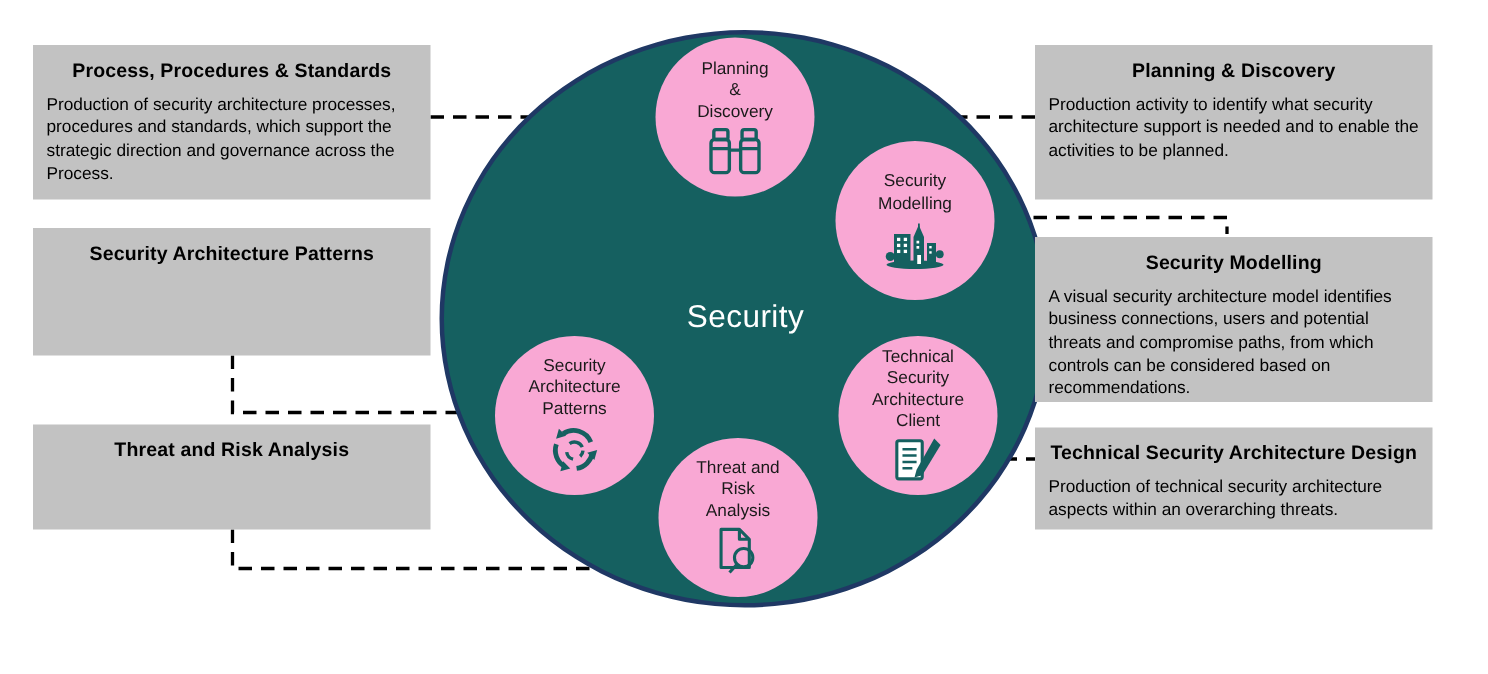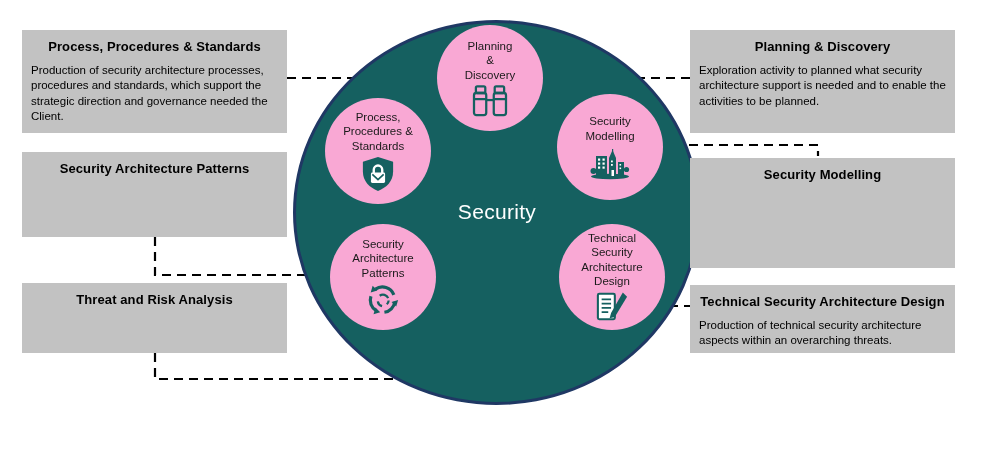--- a/index.html
+++ b/index.html
@@ -109,76 +109,79 @@
           <rect x="29.5" y="21.5" width="1.6" height="1.6"></rect>
         <rect x="21.5" y="24" width="2.5" height="6"></rect>
       </g>
     </svg>
   </div>
 
   <div class="node" style="left:559px;top:224px;">
     <div class="node-label">Technical
 Security
 Architecture
-Design</div>
+Client</div>
     <svg class="icon" width="34" height="32" viewBox="0 0 36 34">
       <rect x="3" y="3" width="18" height="27" rx="1.5" fill="#ffffff" stroke="#156060" stroke-width="2.2"></rect>
       <path d="M7,9 h10 M7,13.5 h10 M7,18 h10 M7,22.5 h7" stroke="#156060" stroke-width="1.8" fill="none"></path>
       <path d="M29.5,1.5 L34,6 L21,27.5 L15.5,29 L17,23.5 Z" fill="#156060"></path>
     </svg>
   </div>
 
+  <div class="node" style="left:439px;top:292px;">
+    <div class="node-label">Threat and
+Risk
+Analysis</div>
+    <svg class="icon" width="32" height="34" viewBox="0 0 34 36">
+      <g fill="none" stroke="#156060" stroke-width="2.2" stroke-linejoin="round">
+        <path d="M5,2 h13 l7,7 v20 h-20 z"></path>
+        <path d="M18,2 v7 h7"></path>
+        <circle cx="21" cy="22" r="6.5"></circle>
+        <path d="M16.3,26.7 L11,32.5"></path>
+      </g>
+    </svg>
+  </div>
 
   <div class="node" style="left:330px;top:224px;">
     <div class="node-label">Security
 Architecture
 Patterns</div>
     <svg class="icon" width="36" height="34" viewBox="0 0 36 36">
       <g fill="none" stroke="#156060" stroke-linecap="butt">
         <path stroke-width="3.4" d="M29.5,12.5 A13,13 0 0 0 10,6.5"></path>
         <path stroke-width="3.4" d="M5.2,14 A13,13 0 0 0 11,29.5"></path>
         <path stroke-width="3.4" d="M19.5,31 A13,13 0 0 0 30.5,20"></path>
         <polygon points="7,3 12,8 5,10" fill="#156060" stroke="none"></polygon>
         <polygon points="8,33 10,26 15,31" fill="#156060" stroke="none"></polygon>
         <polygon points="34,18 32,25 27,20" fill="#156060" stroke="none"></polygon>
         <path stroke-width="2.4" d="M23.5,16 A6,6 0 0 0 14.5,13.5"></path>
         <path stroke-width="2.4" d="M12.5,19.5 A6,6 0 0 0 17,24.5"></path>
         <path stroke-width="2.4" d="M22,22.5 A6,6 0 0 0 24,18.5"></path>
       </g>
     </svg>
   </div>
 
-  <div class="node" style="left:325px;top:98px;">
-    <div class="node-label">Process,
-Procedures &amp;
-Standards</div>
-    <svg class="icon" width="34" height="36" viewBox="0 0 36 38">
-      <path d="M18,1 L34,6 V16 C34,27 27,33 18,37 C9,33 2,27 2,16 V6 Z" fill="#156060"></path>
-      <path d="M13.5,18 v-3.5 a4.5,4.5 0 0 1 9,0 V18" stroke="#ffffff" stroke-width="2.5" fill="none"></path>
-      <rect x="10.5" y="17.5" width="15" height="11" rx="1.5" fill="#ffffff"></rect>
-      <path d="M12,19.5 L18,25 L24,19.5" stroke="#156060" stroke-width="1.8" fill="none"></path>
-    </svg>
-  </div>
 
   <div class="callout" style="left:22px;top:30px;height:103px;">
     <div class="callout-title">Process, Procedures &amp; Standards</div>
-    <div class="callout-body">Production of security architecture processes, procedures and standards, which support the strategic direction and governance needed the Client.</div>
+    <div class="callout-body">Production of security architecture processes, procedures and standards, which support the strategic direction and governance across the Process.</div>
   </div>
   <div class="callout" style="left:22px;top:152px;height:85px;">
     <div class="callout-title">Security Architecture Patterns</div>
   </div>
   <div class="callout" style="left:22px;top:283px;height:70px;">
     <div class="callout-title">Threat and Risk Analysis</div>
   </div>
 
   <div class="callout" style="left:690px;top:30px;height:103px;">
     <div class="callout-title">Planning &amp; Discovery</div>
-    <div class="callout-body">Exploration activity to planned what security architecture support is needed and to enable the activities to be planned.</div>
+    <div class="callout-body">Production activity to identify what security architecture support is needed and to enable the activities to be planned.</div>
   </div>
   <div class="callout" style="left:690px;top:158px;height:110px;">
     <div class="callout-title">Security Modelling</div>
+    <div class="callout-body">A visual security architecture model identifies business connections, users and potential threats and compromise paths, from which controls can be considered based on recommendations.</div>
   </div>
   <div class="callout" style="left:690px;top:285px;height:68px;">
     <div class="callout-title">Technical Security Architecture Design</div>
     <div class="callout-body">Production of technical security architecture aspects within an overarching threats.</div>
   </div>
 
 </div>
 
 </body></html>

